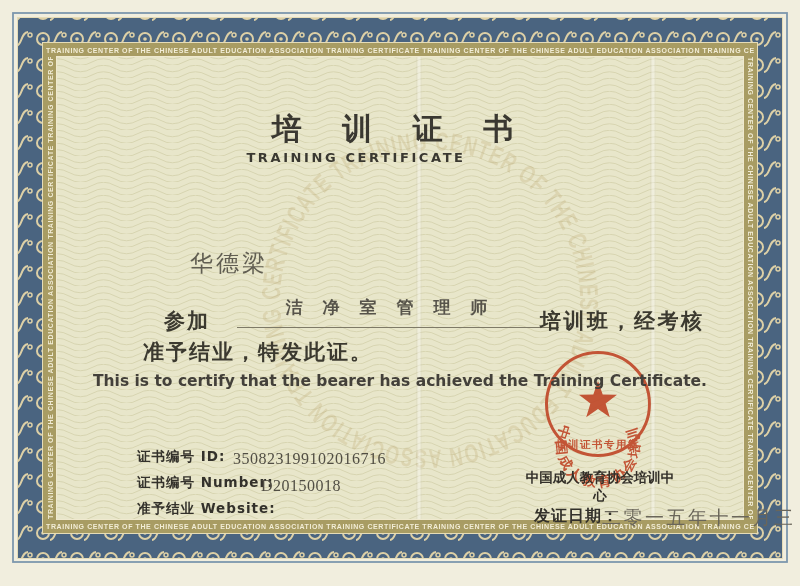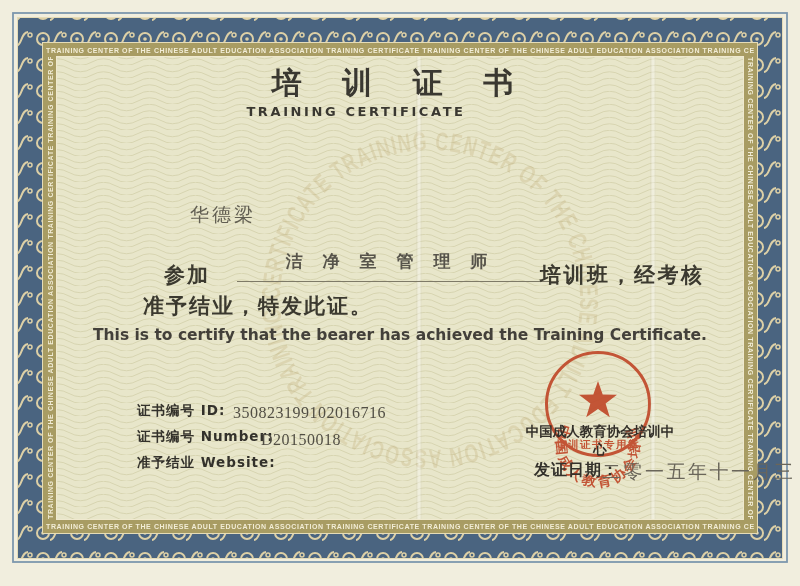--- a/index.html
+++ b/index.html
@@ -7,26 +7,26 @@
   .page{position:relative;width:800px;height:586px;overflow:hidden;background:#f1eede;}
   .abs{position:absolute;}
   
   .band{position:absolute;z-index:2;overflow:hidden;color:#f2edd6;
         font:bold 7px "Liberation Sans",sans-serif;letter-spacing:.6px;white-space:nowrap;}
   .band-h{height:13px;line-height:13px;left:46px;width:708px;}
   .band-v{width:13px;top:57px;height:462px;}
   .band-v span{display:block;writing-mode:vertical-rl;line-height:13px;height:462px;}
   .band-v.flip span{transform:rotate(180deg);}
   
-  .content{z-index:3;}
+  .content{z-index:3;margin-top:46px;}
   .title-cn{top:63px;left:0;width:800px;text-align:center;font-size:30px;font-weight:bold;
             letter-spacing:15px;color:#3a3831;}
   .title-en{top:104px;left:0;width:712px;text-align:center;font-size:13px;font-weight:bold;
             letter-spacing:2.6px;color:#3a3831;}
-  .name{left:190px;top:202px;font-size:19px;color:#615e52;letter-spacing:3px;
+  .name{left:190px;top:202px;font-size:23px;color:#615e52;letter-spacing:3px;
         font-family:"DejaVu Serif","Liberation Serif",serif;}
   .cjk{color:#3b392f;font-weight:600;}
   .attend{left:164px;top:261px;font-size:21px;letter-spacing:2px;}
   .course{left:240px;top:250px;width:300px;text-align:center;font-size:17px;
           letter-spacing:7px;color:#56534a;font-weight:700;}
   .blank-line{left:237px;top:281px;width:322px;height:1px;background:#7e7a67;}
   .after-blank{left:540px;top:261px;font-size:21px;letter-spacing:2.5px;}
   .result{left:143px;top:292px;font-size:21px;letter-spacing:2px;}
   .english{top:326px;left:0;width:800px;text-align:center;font-size:15.5px;
            font-weight:bold;color:#43403a;}

